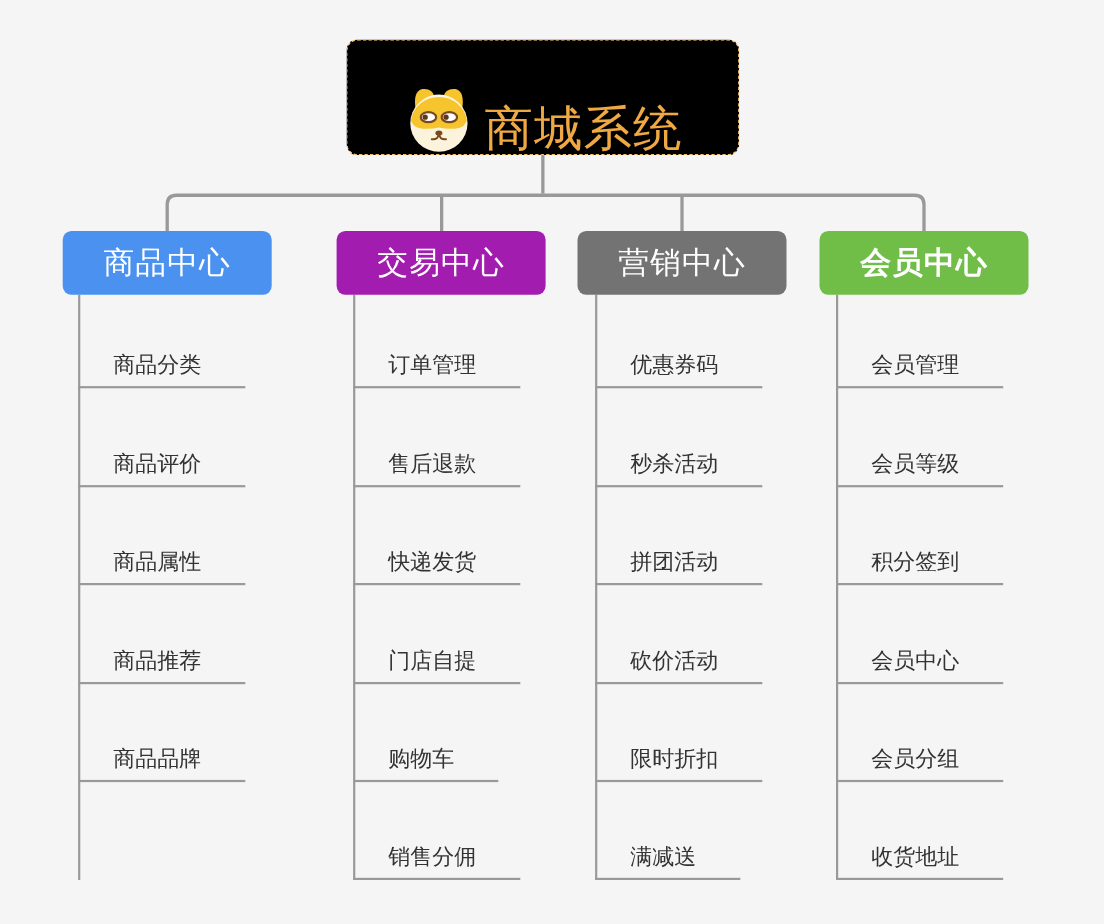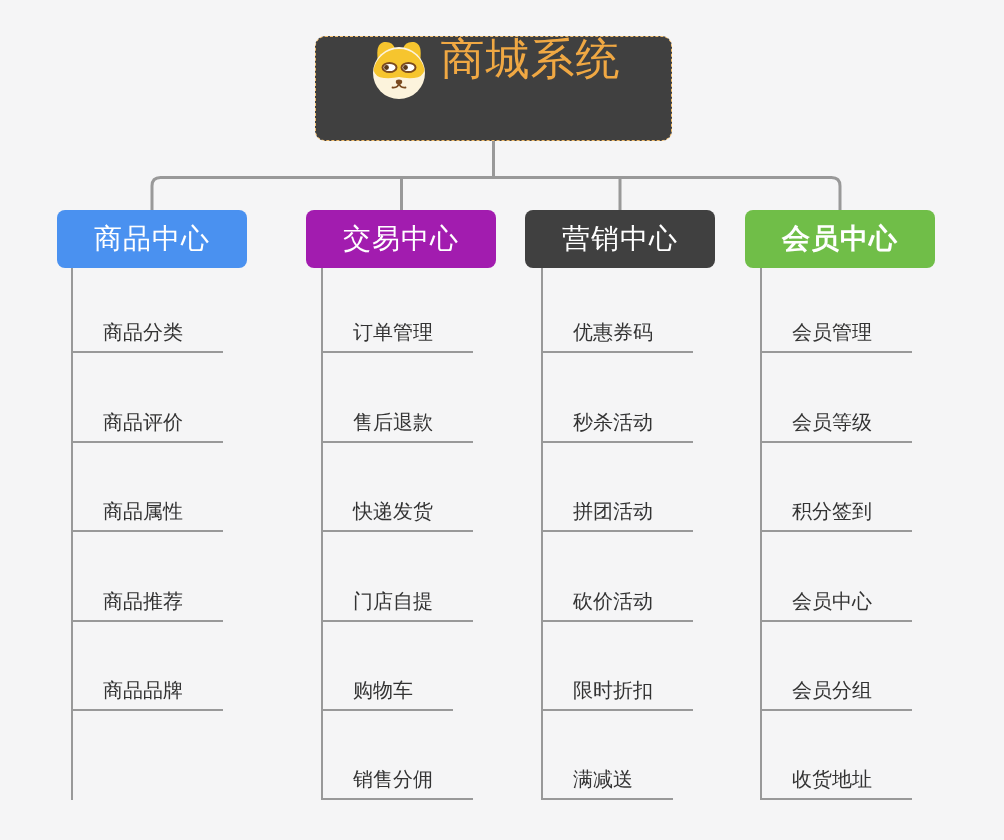--- a/index.html
+++ b/index.html
@@ -7,22 +7,22 @@
     width:1004px;height:840px;position:relative;overflow:hidden;
     background:#F5F5F6;
     font-family:"Liberation Sans","DejaVu Sans",sans-serif;
   }
   #canvas{position:absolute;inset:0;width:1004px;height:840px;}
   svg.connectors{position:absolute;left:0;top:0;z-index:0;}
 
   
   .root{
     position:absolute;left:315px;top:36px;width:357px;height:105px;
-    background:#404040;border:1px dashed #F2BE6E;border-radius:10px;
-    display:flex;align-items:flex-start;justify-content:center;gap:10px;
+    background:#000000;border:1px dashed #F2BE6E;border-radius:10px;
+    display:flex;align-items:flex-end;justify-content:center;gap:10px;
     box-sizing:border-box;z-index:2;cursor:default;
   }
   .root-title{font-size:44px;line-height:1;color:#F0A843;letter-spacing:1px;}
   .dog{width:64px;height:64px;display:inline-flex;}
 
   
   .branch{
     position:absolute;top:210px;width:190px;height:58px;border-radius:8px;
     display:flex;align-items:center;justify-content:center;z-index:2;
   }
@@ -78,21 +78,21 @@
     </span>
     <span class="root-title">商城系统</span>
   </div>
 
   <div class="branch" style="left: 57px; background: rgb(74, 145, 240);">
     <span class="branch-label">商品中心</span>
   </div>
   <div class="branch" style="left: 306px; background: #a21caf;">
     <span class="branch-label">交易中心</span>
   </div>
-  <div class="branch" style="left: 525px; background: #404040;">
+  <div class="branch" style="left: 525px; background: #737373;">
     <span class="branch-label">营销中心</span>
   </div>
   <div class="branch" style="left: 745px; background: rgb(112, 190, 72); font-weight: bold;">
     <span class="branch-label">会员中心</span>
   </div>
 
   <div class="leaf-col" style="left:71px">
     <div class="leaf">
         <span class="leaf-label">商品分类</span>
       </div>

